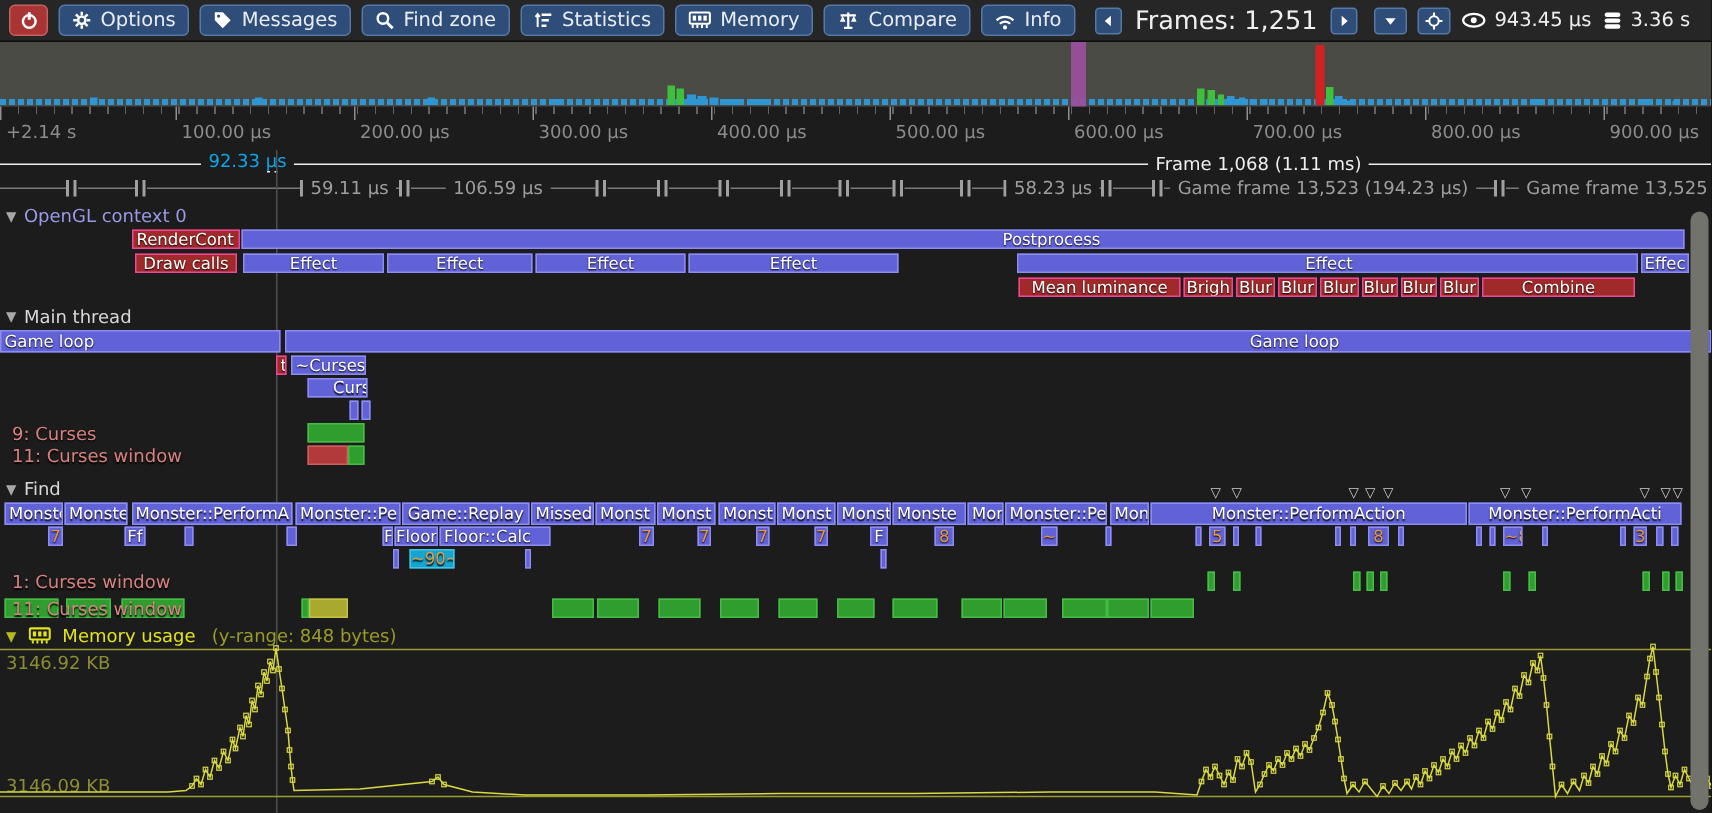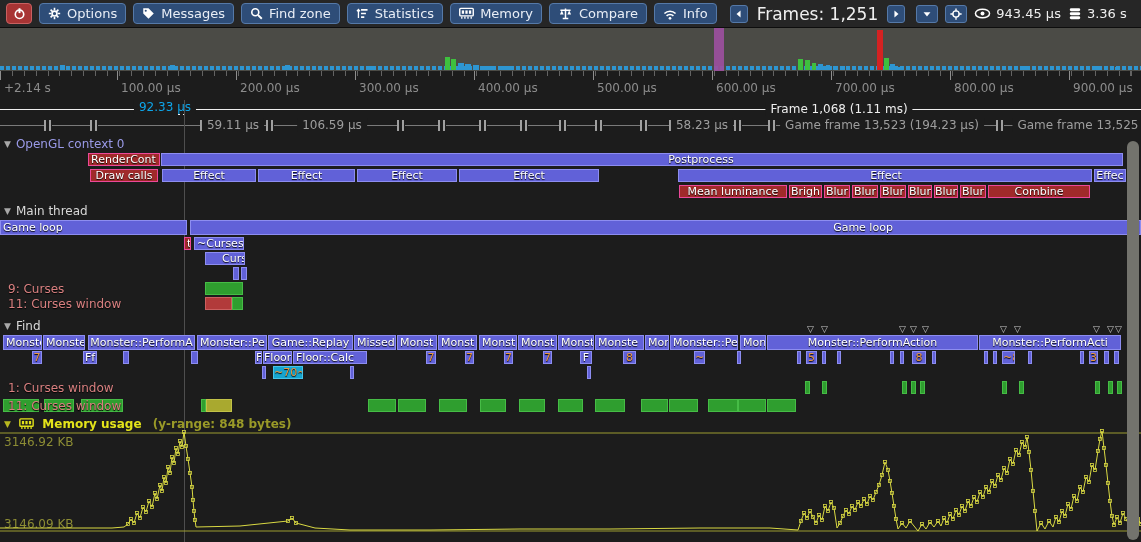--- a/index.html
+++ b/index.html
@@ -50,21 +50,21 @@
   .z-green{background:#2f9e2f;border:1px solid #46bc46;}
   .z-olive{background:#a9a92f;border:1px solid #c2c248;}
   .z-redlock{background:#b23a3a;border:1px solid #cc6060;}
   .z-cyan{background:#16a5cf;border:1px solid #45c4e8;}
   .oz{color:#e8973f;}
   .zlbl{position:absolute;top:0;width:130px;text-align:center;}
   .locklbl{position:absolute;color:#d98080;font-size:12px;white-space:nowrap;text-shadow:0 1px 1px #000;z-index:3;}
   .vmark{position:absolute;color:#cccccc;font-size:9px;line-height:8px;cursor:pointer;}
   #divider{position:absolute;top:100px;height:442px;width:1px;background:#4e4e4e;}
   
-  #memheader{position:absolute;left:4px;top:417px;font-size:12px;color:#e3e31a;white-space:nowrap;cursor:pointer;font-weight:bold;}
+  #memheader{position:absolute;left:4px;top:417px;font-size:12px;color:#e3e31a;white-space:nowrap;cursor:pointer;}
   #memheader .arr{color:#b8b820;font-size:9px;margin-right:4px;vertical-align:1px;}
   #memheader .dim{color:#9a9a28;margin-left:7px;}
   #memsvg{position:absolute;left:0;top:425px;}
   .memlbl{position:absolute;left:4px;font-size:12px;color:#8c8c34;}
   #scrollthumb{position:absolute;left:1127px;top:141px;width:12px;height:399px;background:#73736d;border-radius:6px;cursor:pointer;}
 </style>
 </head>
 <body>
 
 <div id="app">
@@ -420,21 +420,21 @@
         <div class="zone z-purple" style="left: 932px; top: 351px; width: 4px; height: 13px; line-height: 12px;"></div>
         <div class="zone z-purple" style="left: 984px; top: 351px; width: 4px; height: 13px; line-height: 12px;"></div>
         <div class="zone z-purple" style="left: 993px; top: 351px; width: 4px; height: 13px; line-height: 12px;"></div>
         <div class="zone z-purple oz" style="left: 1002px; top: 351px; width: 13px; height: 13px; line-height: 12px;">~8</div>
         <div class="zone z-purple" style="left: 1028px; top: 351px; width: 4px; height: 13px; line-height: 12px;"></div>
         <div class="zone z-purple" style="left: 1080px; top: 351px; width: 4px; height: 13px; line-height: 12px;"></div>
         <div class="zone z-purple oz" style="left: 1089px; top: 351px; width: 9px; height: 13px; line-height: 12px;">3</div>
         <div class="zone z-purple" style="left: 1104px; top: 351px; width: 5px; height: 13px; line-height: 12px;"></div>
         <div class="zone z-purple" style="left: 1114px; top: 351px; width: 5px; height: 13px; line-height: 12px;"></div>
         <div class="zone z-purple" style="left: 262px; top: 366px; width: 4px; height: 13px; line-height: 12px;"></div>
-        <div class="zone z-cyan oz" style="left: 273px; top: 366px; width: 30px; height: 13px; line-height: 12px;">~70~</div>
+        <div class="zone z-cyan oz" style="left: 273px; top: 366px; width: 30px; height: 13px; line-height: 12px;">~90~</div>
         <div class="zone z-purple" style="left: 350px; top: 366px; width: 4px; height: 13px; line-height: 12px;"></div>
         <div class="zone z-purple" style="left: 587px; top: 366px; width: 4px; height: 13px; line-height: 12px;"></div>
         <div class="locklbl" style="left: 8px; top: 381px;">1: Curses window</div>
         <div class="zone z-green" style="left: 805px; top: 381px; width: 5px; height: 13px;"></div>
         <div class="zone z-green" style="left: 822px; top: 381px; width: 5px; height: 13px;"></div>
         <div class="zone z-green" style="left: 902px; top: 381px; width: 5px; height: 13px;"></div>
         <div class="zone z-green" style="left: 911px; top: 381px; width: 5px; height: 13px;"></div>
         <div class="zone z-green" style="left: 920px; top: 381px; width: 5px; height: 13px;"></div>
         <div class="zone z-green" style="left: 1002px; top: 381px; width: 5px; height: 13px;"></div>
         <div class="zone z-green" style="left: 1019px; top: 381px; width: 5px; height: 13px;"></div>

